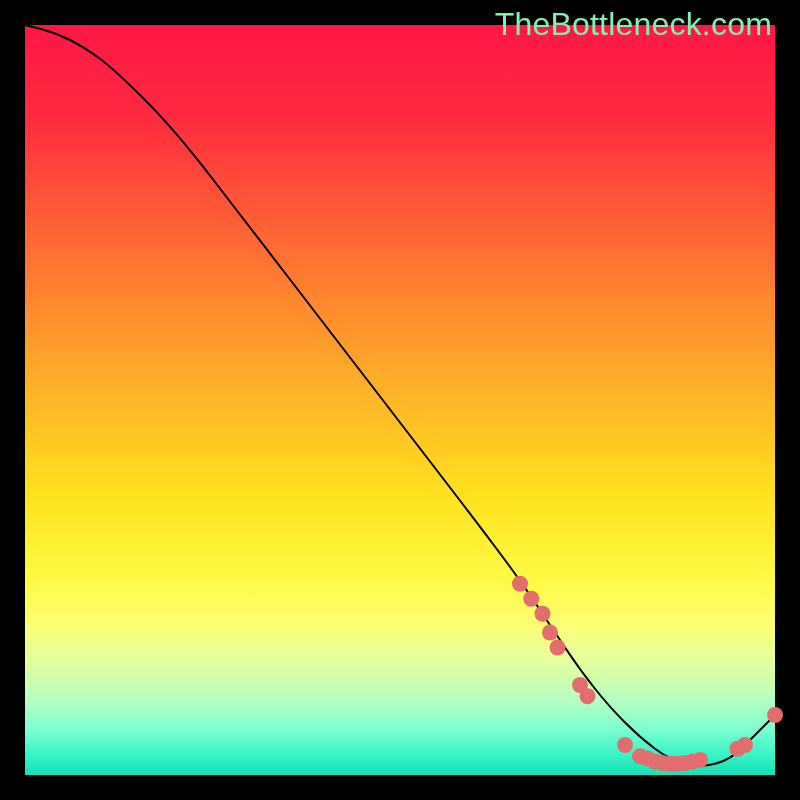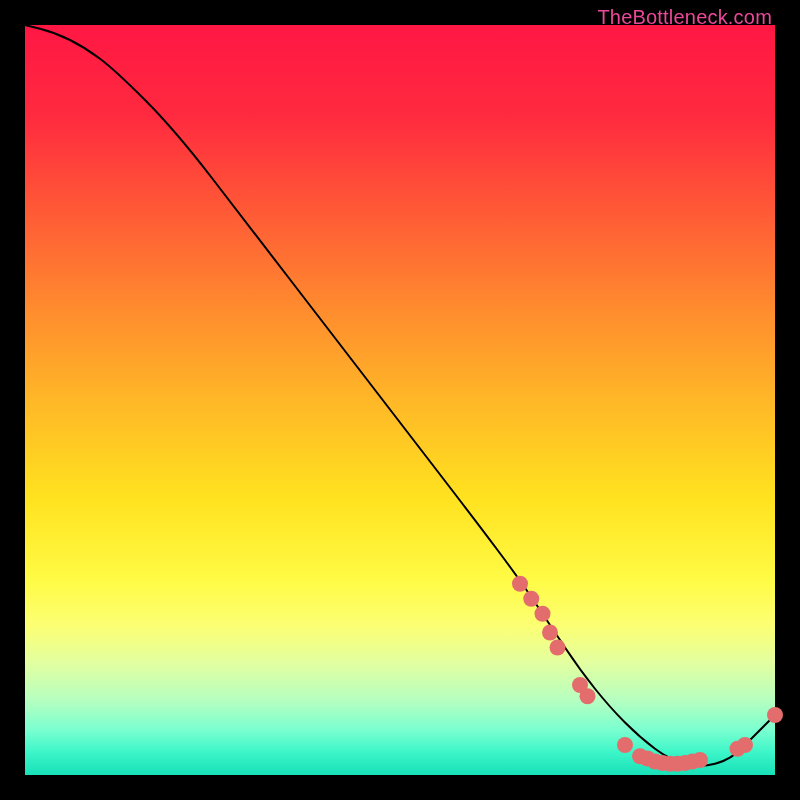--- a/index.html
+++ b/index.html
@@ -30,22 +30,22 @@
       #7affd0 94%,
       #3cf5c8 97%,
       #18e0b8 100%
     );
   }
   .watermark {
     position: absolute;
     top: 6px;
     right: 28px;
     font-family: Arial, Helvetica, sans-serif;
-    font-size: 20px;
-    color: #ec4899;
+    font-size: 32px;
+    color: #86efac;
     font-weight: 500;
     letter-spacing: 0.2px;
     user-select: none;
   }
   svg.curve {
     position: absolute;
     left: 0; top: 0;
     width: 750px;
     height: 750px;
     overflow: visible;

